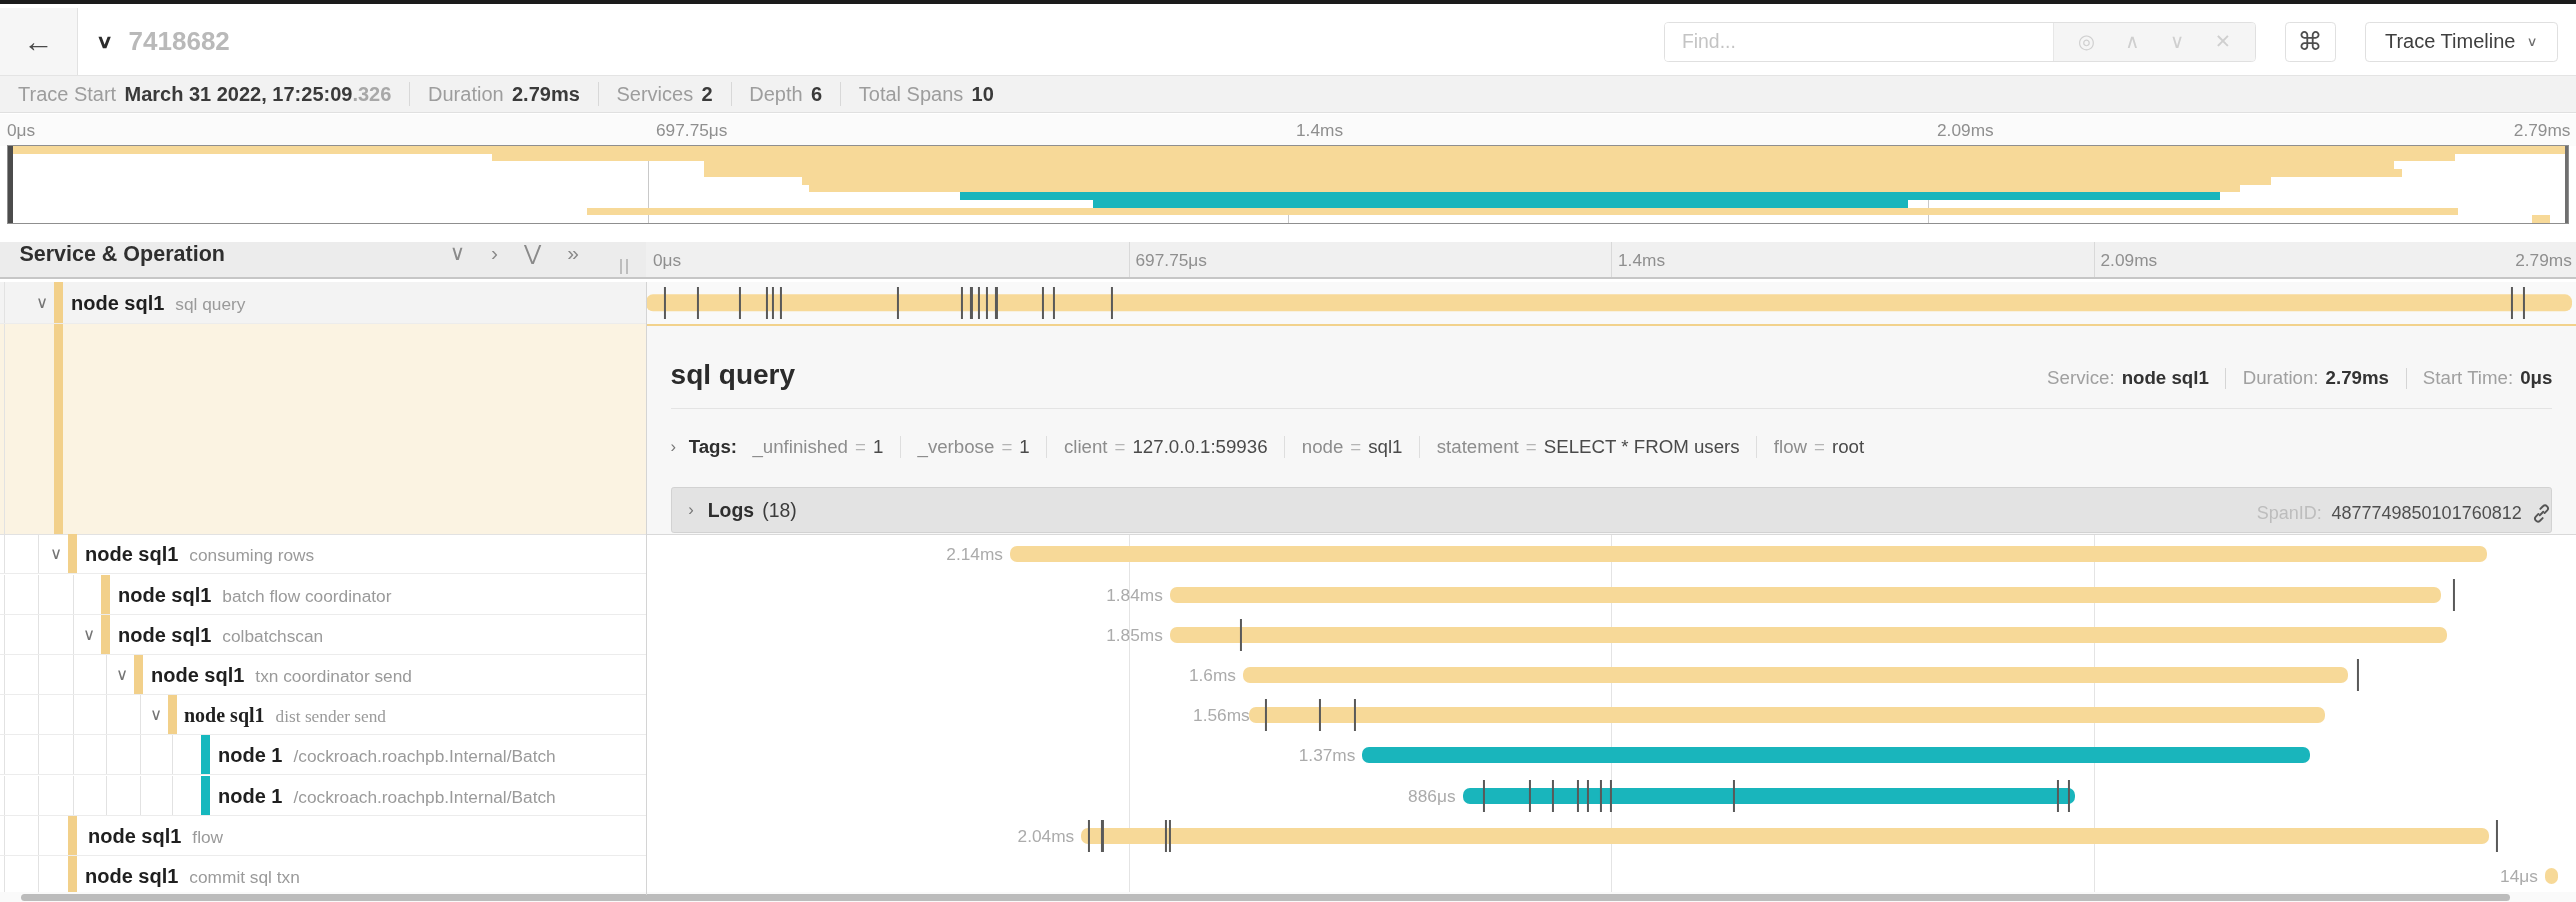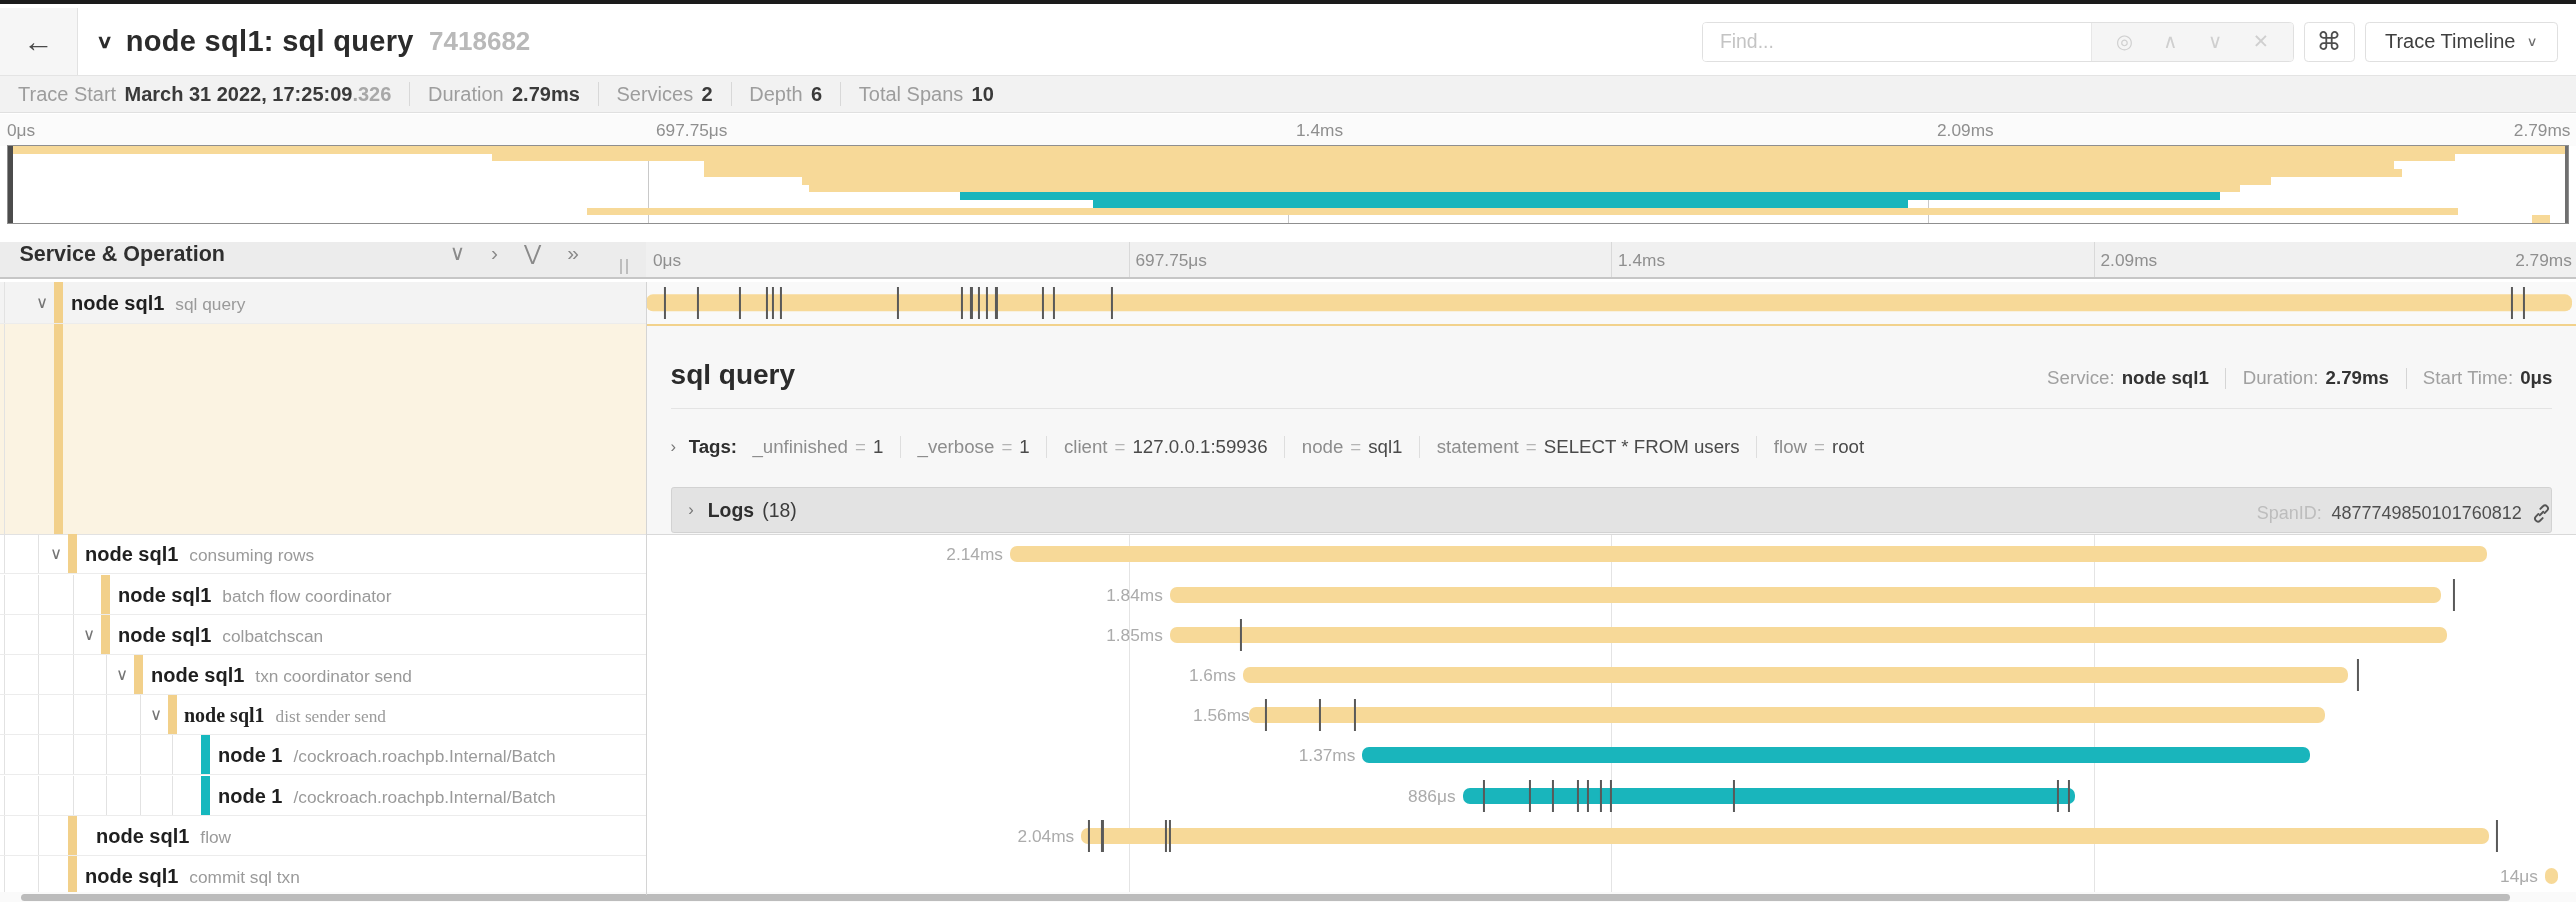--- a/index.html
+++ b/index.html
@@ -8,21 +8,21 @@
   #app { position:relative; width:2576px; height:903px; background:#fff; overflow:hidden; border-top:4.2px solid #1b1b1b; }
 
   
   .page-header { position:absolute; left:0; top:4.2px; width:100%; height:68px; background:#fff; border-bottom:0.7px solid #e4e4e4; }
   .back-col { position:absolute; left:0; top:0; width:78px; height:67px; background:#f6f6f6; border-right:0.7px solid #e2e2e2; display:flex; align-items:center; justify-content:center; cursor:pointer; }
   .back-col .arrow { font-size:30.5px; color:#4a4a4a; }
   .title-wrap { position:absolute; left:96px; top:0; height:67px; display:flex; align-items:center; gap:12.5px; }
   .title-chevron { font-size:23.6px; color:#2c2c2c; font-weight:bold; transform:scaleY(.8); cursor:pointer; }
   .page-title { font-size:29px; font-weight:bold; color:#2b2b2b; letter-spacing:0.3px; }
   .trace-id { font-size:26px; color:#b9b9b9; font-weight:bold; margin-left:2.8px; }
-  .header-right { position:absolute; right:18px; top:0; height:67px; display:flex; align-items:center; gap:10px; }
+  .header-right { position:absolute; right:18px; top:0; height:67px; display:flex; align-items:center; gap:29px; }
   .find-group { display:flex; height:40px; border:0.7px solid #e0e0e0; border-radius:4.2px; overflow:hidden; background:#fff; }
   .find-input { width:388px; border:none; outline:none; font-size:19.4px; color:#444; padding:0 16.6px; font-family:"Liberation Sans",sans-serif; background:#fff; }
   .find-input::placeholder { color:#c4c4c4; }
   .find-suffix { display:flex; align-items:center; gap:30.5px; background:#f5f5f5; border-left:0.7px solid #e7e7e7; padding:0 23.6px; }
   .find-suffix .ficon { color:#cfcfcf; font-size:19.4px; line-height:1; cursor:pointer; }
   .kbd-btn { height:40px; width:51px; background:#fff; border:0.7px solid #e0e0e0; border-radius:4.2px; display:flex; align-items:center; justify-content:center; font-size:25px; color:#4e4e4e; cursor:pointer; }
   .view-btn { height:40px; background:#fff; border:0.7px solid #e0e0e0; border-radius:4.2px; display:flex; align-items:center; gap:11px; padding:0 19.4px; font-size:20px; color:#3f3f3f; cursor:pointer; }
   .view-btn .caret { font-size:15.3px; color:#6d6d6d; transform:scaleY(.85); }
 
   
@@ -110,21 +110,20 @@
 <body>
 
 <div id="app">
 
   <div class="page-header">
     <div class="back-col">
       <span class="arrow">←</span>
     </div>
     <div class="title-wrap">
       <span class="title-chevron">∨</span>
-      <span class="page-title">node sql1: sql query</span>
       <span class="trace-id">7418682</span>
     </div>
     <div class="header-right">
       <div class="find-group">
         <input class="find-input" placeholder="Find..." style="">
         <div class="find-suffix">
           <span class="ficon">◎</span>
           <span class="ficon">∧</span>
           <span class="ficon">∨</span>
           <span class="ficon">✕</span>
@@ -489,21 +488,21 @@
               <div class="span-tick" style="left: 73.9%;"></div>
               <div class="dur-label" style="left: calc(42.4% - 7px);">886μs</div>
             </div>
           </div>
         </div>
         <div class="rowband" style="top: 534px; height: 40px;">
           <div class="row-left">
             <div class="guide" style="left: 3.5px;"></div>
             <div class="guide" style="left: 38px;"></div>
             <div class="accent" style="left: 68px; background: rgb(242, 208, 138);"></div>
-            <div class="svc" style="left: 96px; text-align: center;"><b>node sql1</b><span>flow</span></div>
+            <div class="svc" style="left: 88px; text-align: center;"><b>node sql1</b><span>flow</span></div>
           </div>
           <div class="row-right">
             <div class="bar-wrap">
               <div class="span-bar" style="left: 22.6%; width: 73.1%; background: rgb(247, 217, 152);"></div>
               <div class="span-tick" style="left: 23%;"></div>
               <div class="span-tick" style="left: 23.7%;"></div>
               <div class="span-tick" style="left: 27%;"></div>
               <div class="span-tick" style="left: 27.2%;"></div>
               <div class="span-tick" style="left: 96.1%;"></div>
               <div class="dur-label" style="left: calc(22.6% - 7px);">2.04ms</div>

